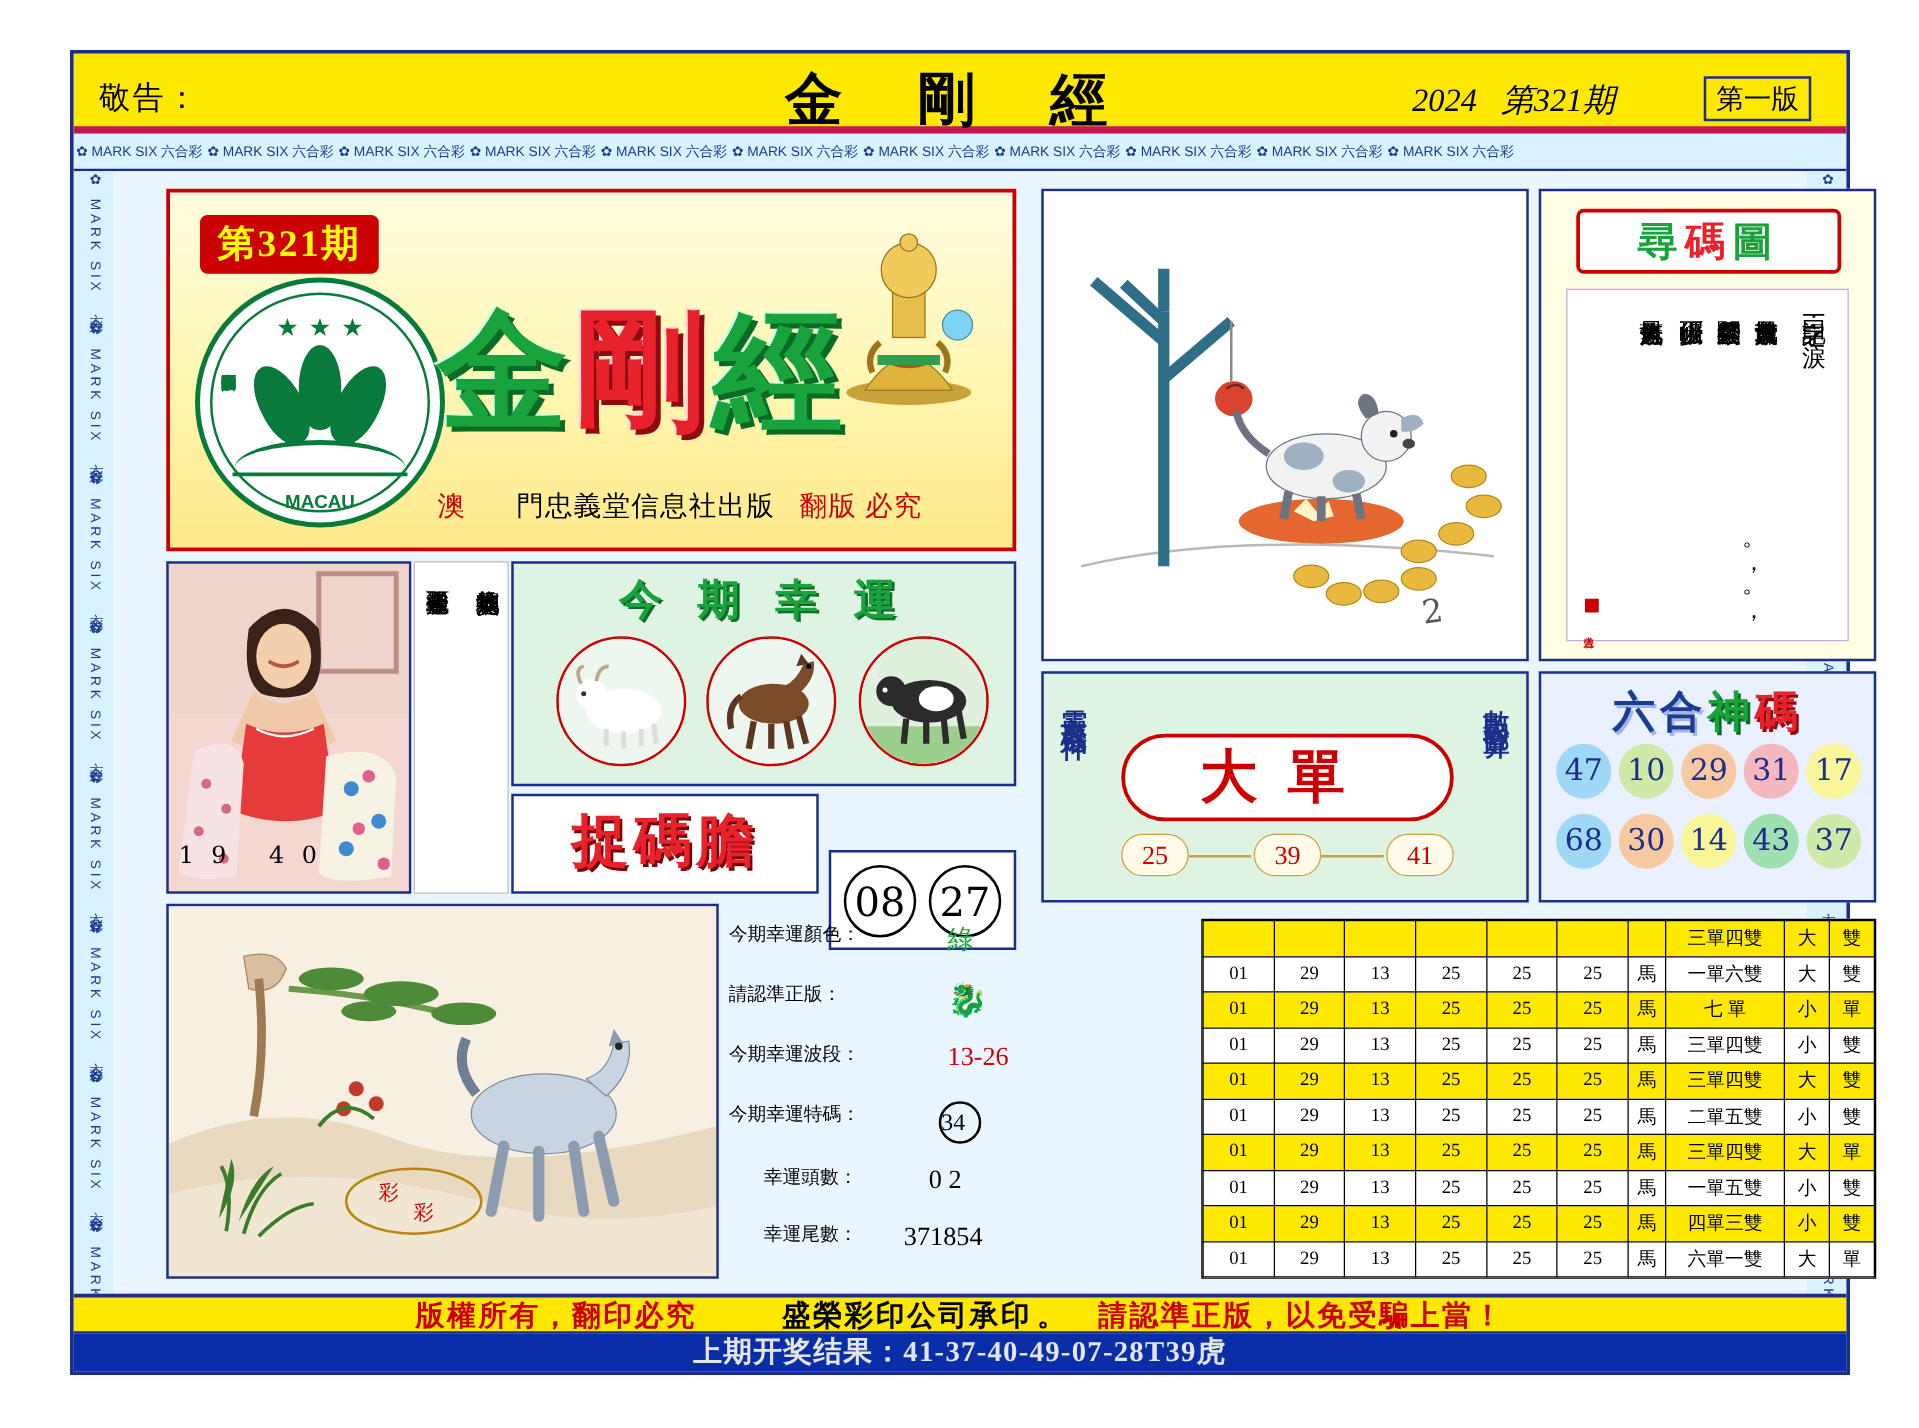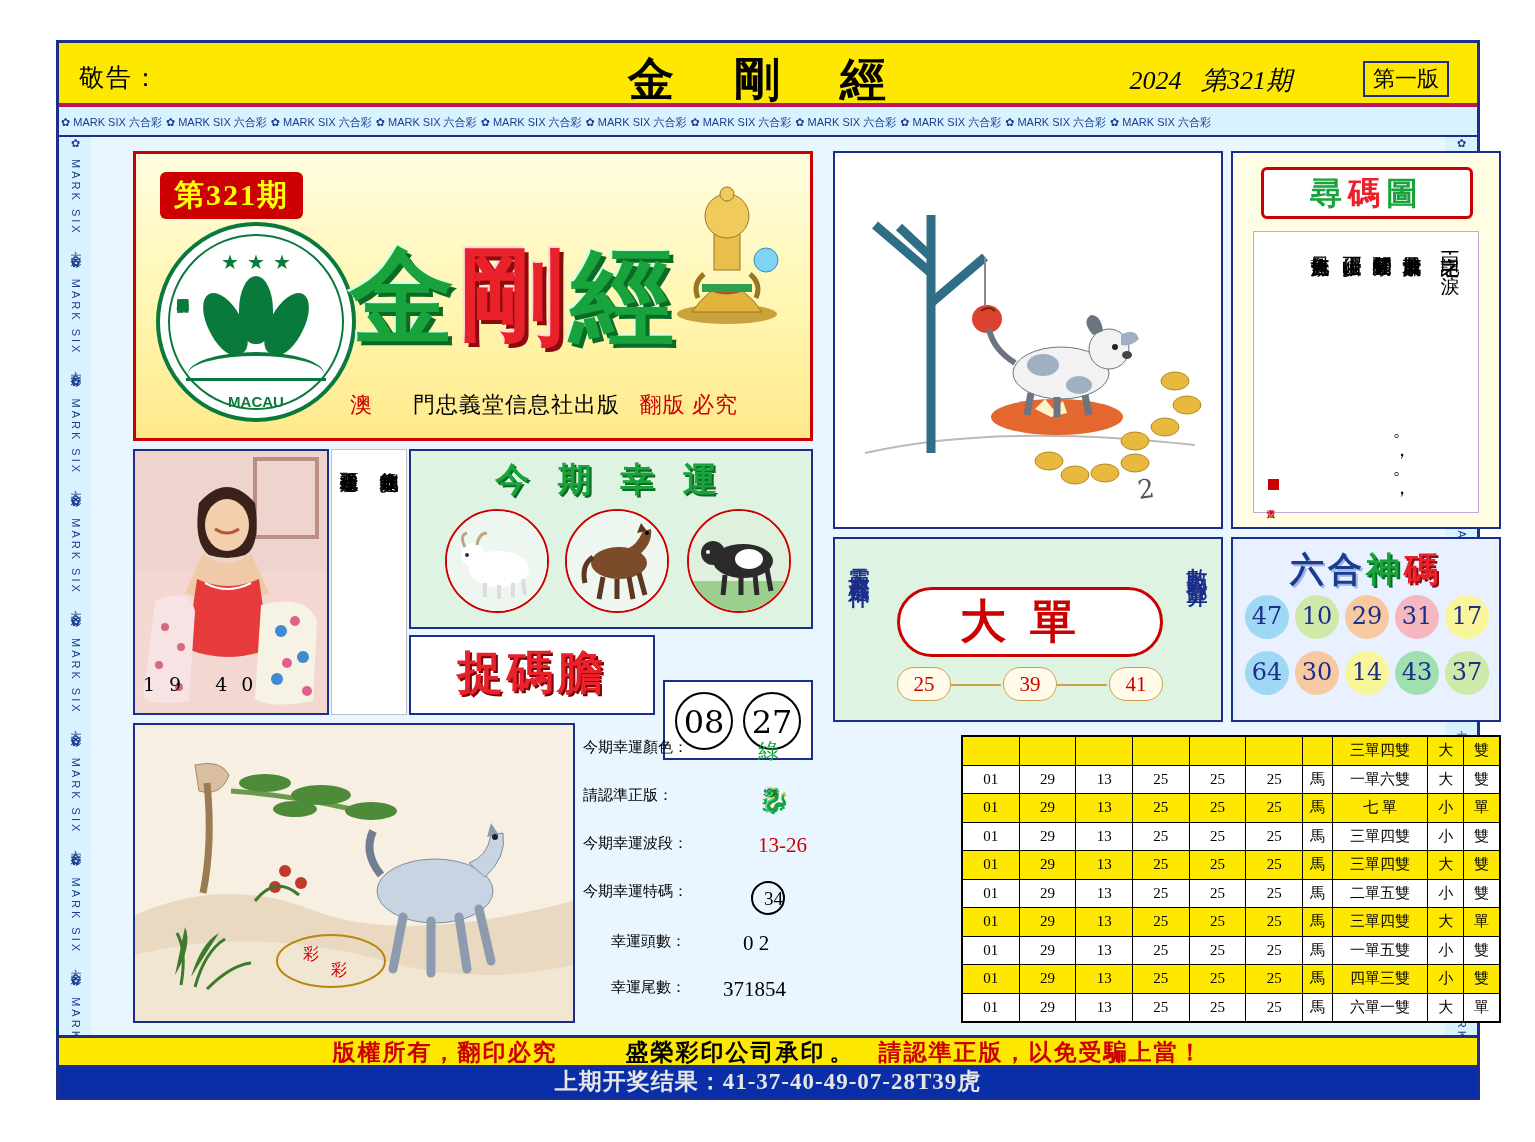--- a/index.html
+++ b/index.html
@@ -17,21 +17,21 @@
   
   .outer {
     position:absolute; left:56px; top:40px; width:1424px; height:1060px;
     border:3px solid #1b2f8a;
     background:#eaf6ff;
   }
   
   .titlebar {
     position:absolute; left:0; top:0; width:100%; height:64px;
     background:#ffe800;
-    border-bottom:4px solid #be185d;
+    border-bottom:6px solid #be185d;
   }
   .titlebar .notice {
     position:absolute; left:20px; top:18px;
     font-size:25px; color:#000; letter-spacing:2px;
   }
   .titlebar .maintitle {
     position:absolute; left:0; top:6px; width:100%;
     text-align:center; font-size:46px; font-weight:bold; color:#000;
     letter-spacing:22px; font-family:"DejaVu Serif", serif;
   }
@@ -190,21 +190,21 @@
   .luckyinfo {
     position:absolute; left:492px; top:586px; width:230px; height:300px;
     font-size:20px;
   }
   .luckyinfo .row { position:absolute; left:0; width:100%; height:33px; }
   .luckyinfo .lbl { position:absolute; left:0; top:3px; font-size:15px; color:#000; }
   .luckyinfo .val { position:absolute; left:175px; top:2px; font-size:21px; color:#c00; }
   .luckyinfo .val.center { left:168px; }
   .circ34 {
     display:inline-block; width:34px; height:34px; border-radius:50%;
-    border:2px solid #000; text-align:right; line-height:32px;
+    border:2px solid #000; text-align:left; line-height:32px;
     font-size:19px; color:#000;
   }
   
   .pic-box {
     position:absolute; left:742px; top:14px; width:390px; height:378px;
     border:2px solid #1b2f8a; background:#ffffff; overflow:hidden;
   }
   .xunma-box {
     position:absolute; left:1140px; top:14px; width:270px; height:378px;
     border:2px solid #1b2f8a; background:#fffde4;
@@ -646,21 +646,21 @@
       <div class="liuhe-box">
         <div class="liuhe-title">
           <span class="b">六</span><span class="b">合</span><span class="g">神</span><span class="r">碼</span>
         </div>
         <div class="balls">
           <div class="ball" style="left:2px;   top:0;  background:#9fd8f5;">47</div>
           <div class="ball" style="left:52px;  top:0;  background:#cfe9a8;">10</div>
           <div class="ball" style="left:102px; top:0;  background:#f7c9a0;">29</div>
           <div class="ball" style="left:152px; top:0;  background:#f5b7c0;">31</div>
           <div class="ball" style="left:202px; top:0;  background:#f9f59a;">17</div>
-          <div class="ball" style="left:2px;   top:56px; background:#9fd8f5;">64</div>
+          <div class="ball" style="left:2px;   top:56px; background:#9fd8f5;">68</div>
           <div class="ball" style="left:52px;  top:56px; background:#f7c9a0;">30</div>
           <div class="ball" style="left:102px; top:56px; background:#f9f59a;">14</div>
           <div class="ball" style="left:152px; top:56px; background:#9fe0b0;">43</div>
           <div class="ball" style="left:202px; top:56px; background:#cfe9a8;">37</div>
         </div>
       </div>
 
       <div class="table-box">
         <table class="grid" id="grid-table">
             <tbody>

